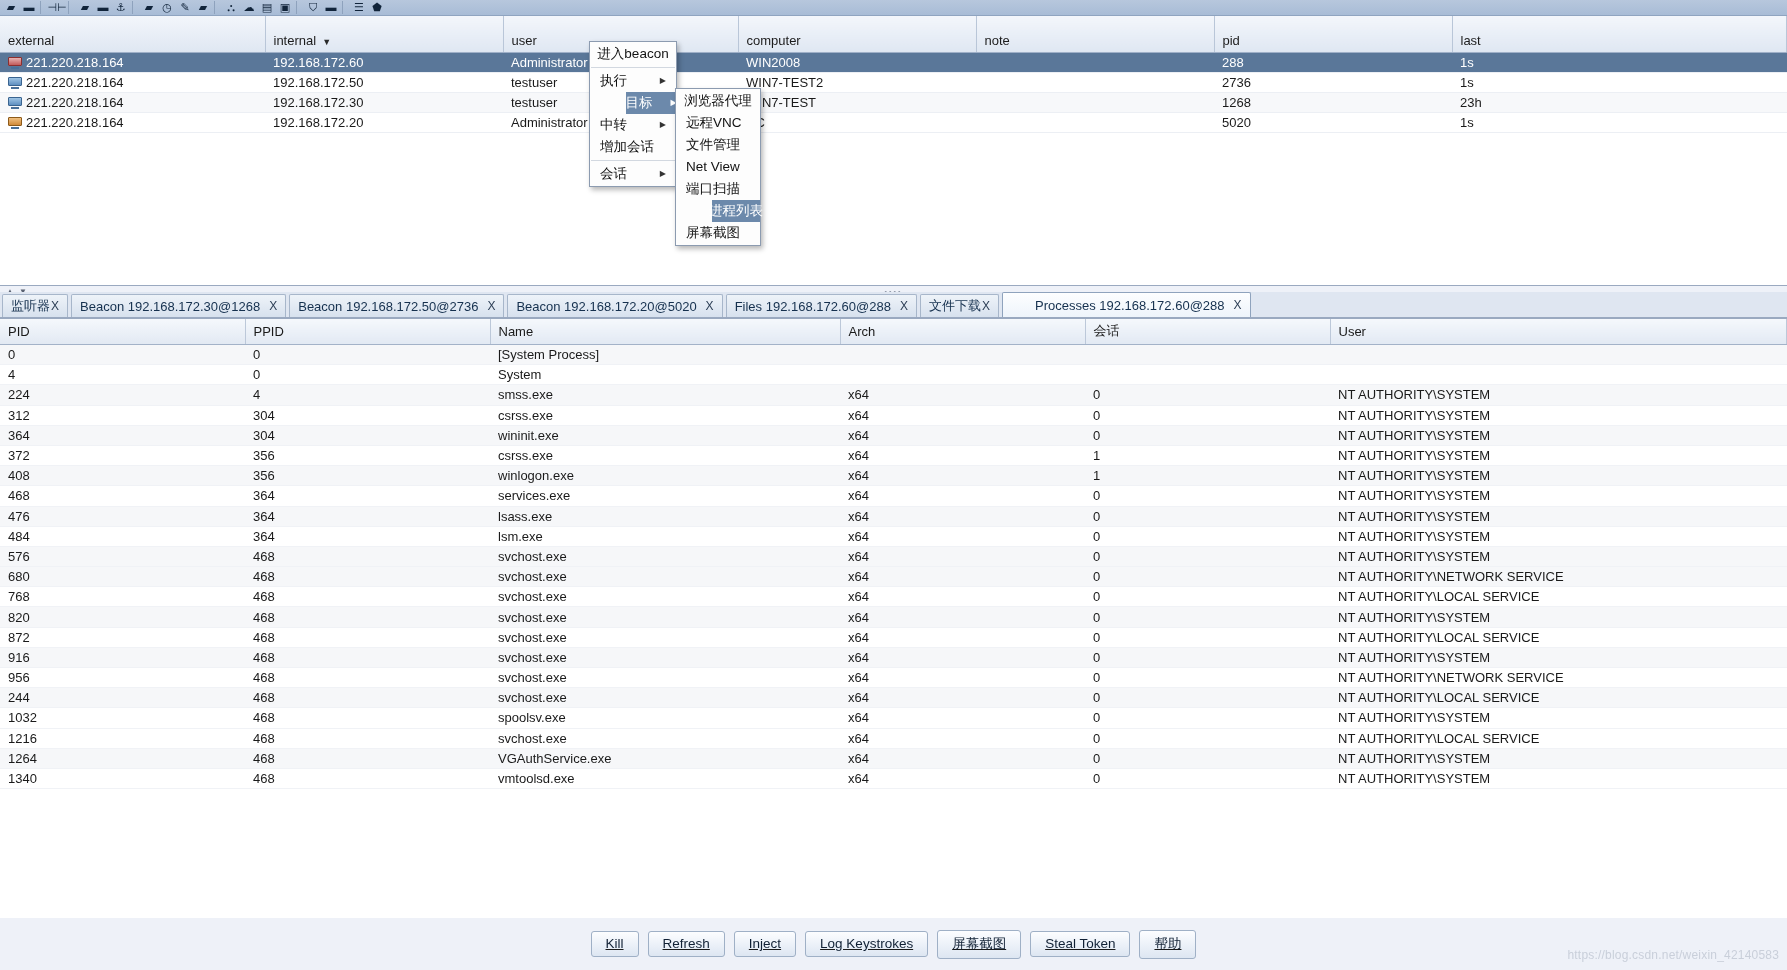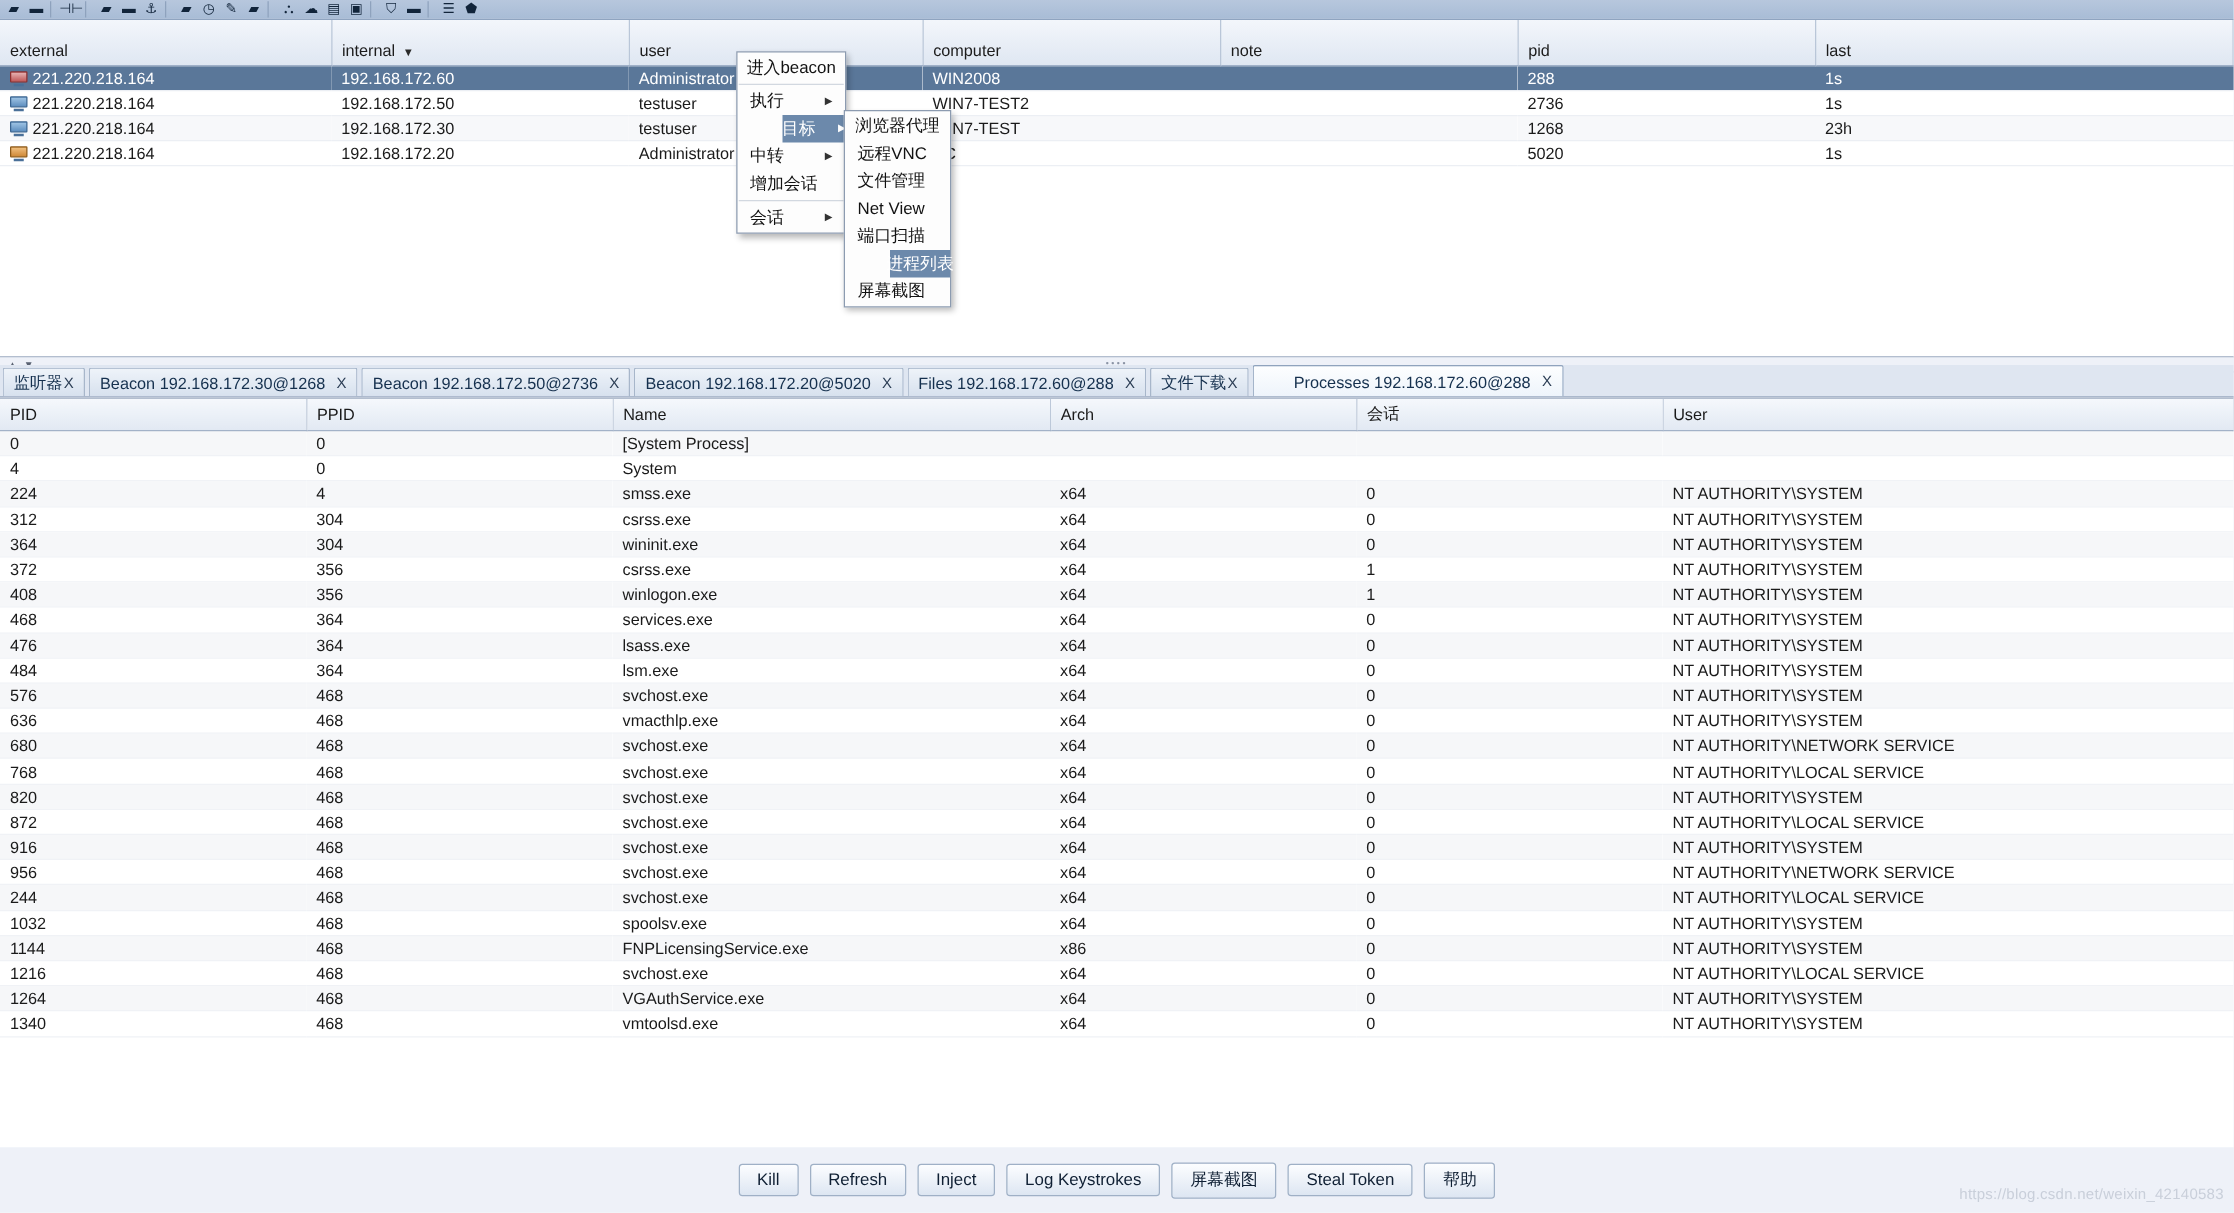--- a/index.html
+++ b/index.html
@@ -179,20 +179,21 @@
     white-space: nowrap; overflow: hidden;
   }
   .proc tbody tr.alt td { background: #f6f7f9; }
 
   
   .btnbar {
     position: absolute; left: 0; right: 0; bottom: 0; height: 52px;
     background: #eef1f8;
     display: flex; align-items: center; justify-content: center;
     gap: 9px;
+    text-decoration: underline;
   }
   .btn {
     background: linear-gradient(#fcfdff, #dde6f2);
     border: 1px solid #9fb0c6;
     border-radius: 3px;
     padding: 4px 14px 5px 14px;
     font-size: 13.5px;
     color: #102034;
     cursor: pointer;
     min-width: 44px;
@@ -491,28 +492,20 @@
             <td>NT AUTHORITY\SYSTEM</td>
           </tr>
           <tr class="alt">
             <td>576</td>
             <td>468</td>
             <td>svchost.exe</td>
             <td>x64</td>
             <td>0</td>
             <td>NT AUTHORITY\SYSTEM</td>
           </tr>
-          <tr>
-            <td>636</td>
-            <td>468</td>
-            <td>vmacthlp.exe</td>
-            <td>x64</td>
-            <td>0</td>
-            <td>NT AUTHORITY\SYSTEM</td>
-          </tr>
           <tr class="alt">
             <td>680</td>
             <td>468</td>
             <td>svchost.exe</td>
             <td>x64</td>
             <td>0</td>
             <td>NT AUTHORITY\NETWORK SERVICE</td>
           </tr>
           <tr>
             <td>768</td>
@@ -560,28 +553,20 @@
             <td>svchost.exe</td>
             <td>x64</td>
             <td>0</td>
             <td>NT AUTHORITY\LOCAL SERVICE</td>
           </tr>
           <tr>
             <td>1032</td>
             <td>468</td>
             <td>spoolsv.exe</td>
             <td>x64</td>
-            <td>0</td>
-            <td>NT AUTHORITY\SYSTEM</td>
-          </tr>
-          <tr class="alt">
-            <td>1144</td>
-            <td>468</td>
-            <td>FNPLicensingService.exe</td>
-            <td>x86</td>
             <td>0</td>
             <td>NT AUTHORITY\SYSTEM</td>
           </tr>
           <tr>
             <td>1216</td>
             <td>468</td>
             <td>svchost.exe</td>
             <td>x64</td>
             <td>0</td>
             <td>NT AUTHORITY\LOCAL SERVICE</td>

